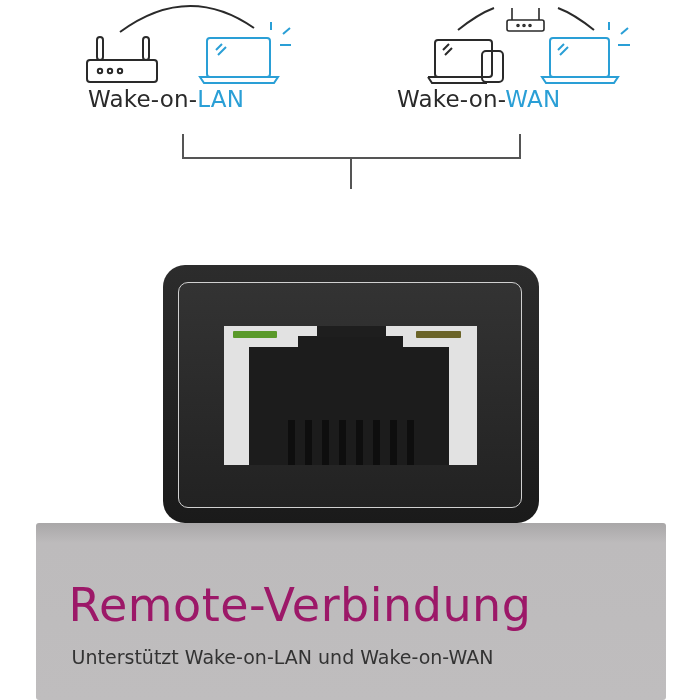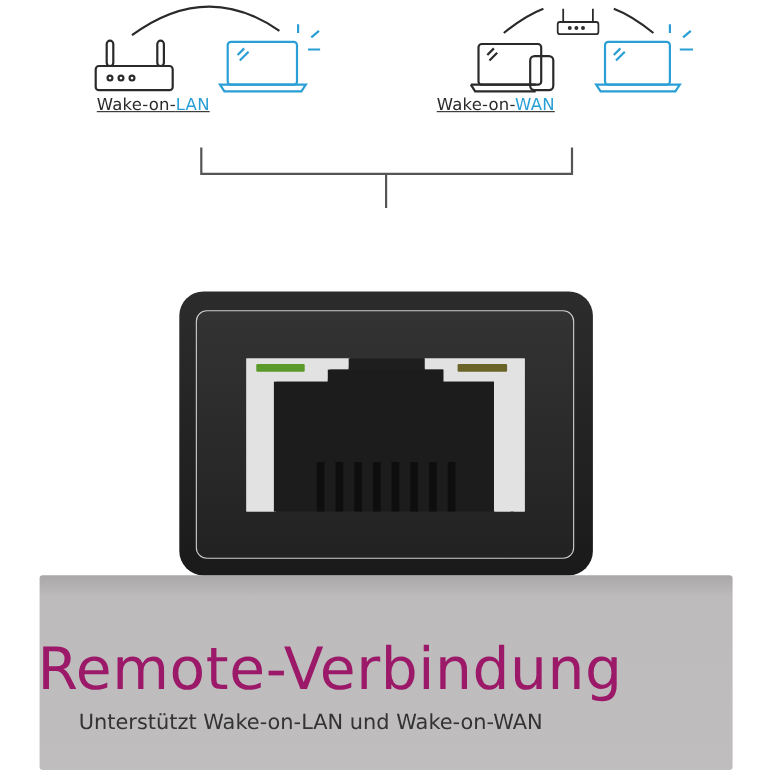--- a/index.html
+++ b/index.html
@@ -1,25 +1,25 @@
 <!DOCTYPE html>
 <html><head>
 <meta charset="utf-8">
 <style>
   html, body { margin:0; padding:0; background:#ffffff; }
   body { width:700px; height:700px; position:relative; overflow:hidden; font-family:"DejaVu Sans", sans-serif; }
   .abs { position:absolute; }
-  .label-top { font-size:15px; color:#2a2a2a; letter-spacing:0.2px; white-space:nowrap;text-decoration:underline; }
+  .label-top { font-size:23px; color:#2a2a2a; letter-spacing:0.2px; white-space:nowrap; }
   .accent { color:#2a9fd6; }
   .panel {
     position:absolute; left:36px; top:523px; width:630px; height:177px;
     background:linear-gradient(#a9a7a8 0px, #bdbbbc 20px, #bfbdbe 100%);
     border-radius:3px;
   }
-  .title { position:absolute; left:0; width:600px; top:578px; text-align:center; font-size:53px; color:#9c1868; letter-spacing:0.5px; }
+  .title { position:absolute; left:0; width:600px; top:578px; text-align:center; font-size:46px; color:#9c1868; letter-spacing:0.5px; }
   .subtitle { position:absolute; left:0; width:565px; top:646px; text-align:center; font-size:19px; color:#333; }
   .port-outer {
     position:absolute; left:163px; top:265px; width:376px; height:258px;
     background:linear-gradient(#2c2c2c, #1a1a1a); border-radius:22px;
   }
   .port-inner {
     position:absolute; left:178px; top:282px; width:344px; height:226px;
     border:1.5px solid #d0d0d0; border-radius:10px; box-sizing:border-box;
     background:linear-gradient(#333, #222);
   }

